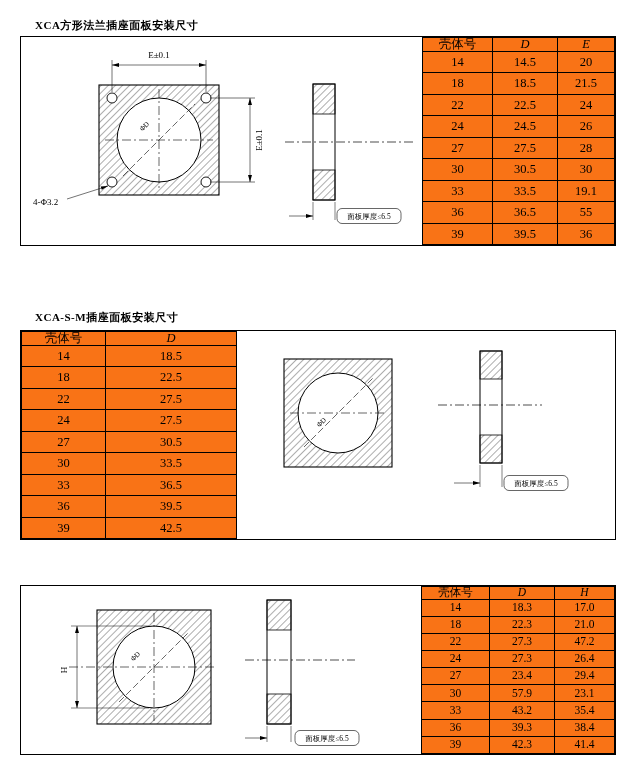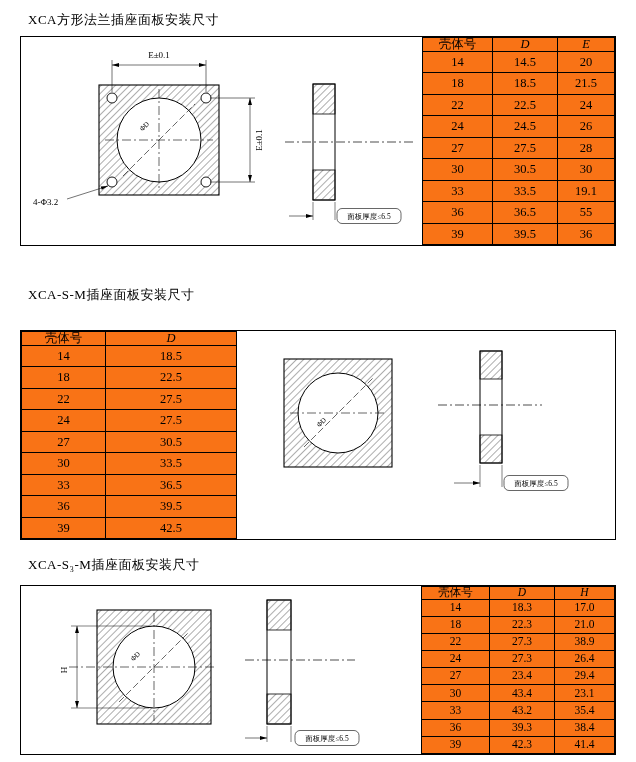--- a/index.html
+++ b/index.html
@@ -8,23 +8,23 @@
     width: 636px; height: 762px;
     background: #ffffff;
     color: #000;
     font-family: "Liberation Serif", serif;
     position: relative;
     overflow: hidden;
   }
   .page { position: absolute; inset: 0; }
   .title {
     position: absolute;
-    margin: 4px;
-    font-size: 13px;
-    font-weight: normal;
+    margin: 11px;
+    font-size: 11px;
+    font-weight: bold;
     letter-spacing: 0.5px;
     white-space: nowrap;
   }
   .box {
     position: absolute;
     border: 1px solid #000;
     background: #fff;
   }
   .tbl {
     position: absolute;
@@ -39,21 +39,21 @@
     padding: 0;
     font-weight: normal;
     font-size: 12.5px;
     line-height: 1;
   }
   .tbl th.sym { font-style: italic; }
   .tbl-small th, .tbl-small td { font-size: 11.5px; }
   svg.draw { position: absolute; overflow: visible; }
   svg.draw text { font-family: "Liberation Serif", serif; fill: #000; }
   #t1 { left: 24px; top: 7px; }
-  #t2 { left: 24px; top: 282px; }
+  #t2 { left: 24px; top: 299px; }
   #t3 { left: 24px; top: 552px; }
   #box1 { left: 20px; top: 36px; width: 596px; height: 210px; }
   #box2 { left: 20px; top: 330px; width: 596px; height: 210px; }
   #box3 { left: 20px; top: 585px; width: 596px; height: 170px; }
   #tbl1 { right: 0; top: 0; width: 192px; height: 100%; }
   #tbl2 { left: 0; top: 0; width: 215px; height: 100%; }
   #tbl3 { right: 0; top: 0; width: 193px; height: 100%; }
 </style>
 </head>
 <body>
@@ -274,21 +274,20 @@
         <line x1="44" y1="124" x2="44" y2="146"></line>
         <line x1="66" y1="124" x2="66" y2="146"></line>
         <line x1="18" y1="142" x2="44" y2="142" stroke-width="0.55"></line>
         <polygon points="44,142 37,140 37,144" fill="#000" stroke="none"></polygon>
       </g>
       <rect x="68" y="134.5" width="64" height="15" rx="5" fill="#fff" stroke="#000" stroke-width="0.6"></rect>
       <text x="100" y="145" text-anchor="middle" font-size="7.5">面板厚度≤6.5</text>
     </svg>
   </div>
 
-  <h2 class="title" id="t3">XCA-S₃-M插座面板安装尺寸</h2>
 
   <div class="box" id="box3">
 
     <svg class="draw" style="left:28px; top:12px;" width="195" height="152" viewBox="0 0 195 152">
       <defs>
         <pattern id="h3" width="5" height="5" patternUnits="userSpaceOnUse" patternTransform="rotate(45)">
           <line x1="0" y1="0" x2="0" y2="5" stroke="#4a4a4a" stroke-width="0.9"></line>
         </pattern>
       </defs>
       <rect x="48" y="12" width="114" height="114" fill="url(#h3)" stroke="#000" stroke-width="1.1"></rect>
@@ -349,35 +348,35 @@
             <td>17.0</td>
           </tr>
           <tr>
             <td>18</td>
             <td>22.3</td>
             <td>21.0</td>
           </tr>
           <tr>
             <td>22</td>
             <td>27.3</td>
-            <td>38.9</td>
+            <td>47.2</td>
           </tr>
           <tr>
             <td>24</td>
             <td>27.3</td>
             <td>26.4</td>
           </tr>
           <tr>
             <td>27</td>
             <td>23.4</td>
             <td>29.4</td>
           </tr>
           <tr>
             <td>30</td>
-            <td>43.4</td>
+            <td>57.9</td>
             <td>23.1</td>
           </tr>
           <tr>
             <td>33</td>
             <td>43.2</td>
             <td>35.4</td>
           </tr>
           <tr>
             <td>36</td>
             <td>39.3</td>

